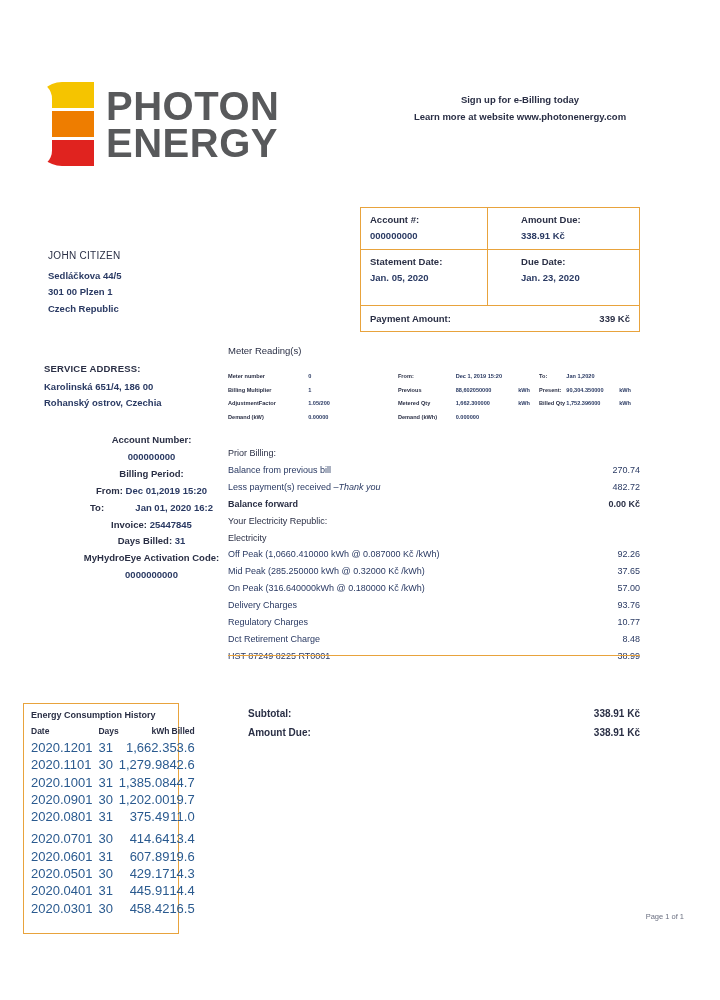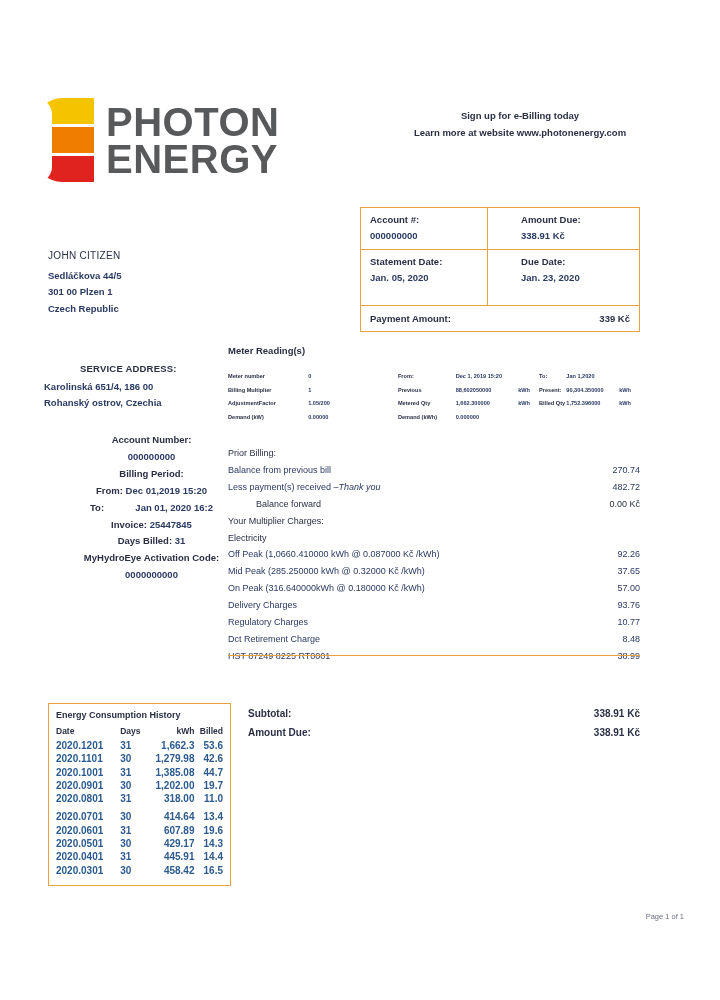--- a/index.html
+++ b/index.html
@@ -10,21 +10,21 @@
     background: #ffffff;
     font-family: "Liberation Sans", sans-serif;
     color: #2a2f45;
     position: relative;
     overflow: hidden;
   }
 
   .page { position: relative; width: 720px; height: 1000px; }
 
   
-  .header { position: absolute; left: 0; top: 16px; width: 640px; height: 190px; padding-left: 32px; }
+  .header { position: absolute; left: 0; top: 0; width: 640px; height: 190px; padding-left: 32px; }
 
   .logo-wrap { position: absolute; left: 36px; top: 82px; display: flex; align-items: center; }
   .logo-mark { position: relative; width: 58px; height: 85px; margin-right: 12px; }
   .bar { position: absolute; left: 0; width: 58px; height: 26px; }
   .bar-1 { top: 0;  background: #f5c400; border-radius: 26px 0 0 0 / 26px 0 0 0; }
   .bar-2 { top: 29px; background: #ee7d00; }
   .bar-3 { top: 58px; background: #e0231f; border-radius: 0 0 0 26px / 0 0 0 26px; }
   .bar-notch { position: absolute; left: 0; top: 0; width: 16px; height: 85px; background: #ffffff;
                border-radius: 0 40px 40px 0 / 0 42px 42px 0; }
   .logo-text { line-height: 0.92; }
@@ -45,61 +45,61 @@
   .payment-row { display: flex; justify-content: space-between; padding: 7px 9px; }
   .payment-row .lbl { font-size: 9.5px; font-weight: bold; }
   .payment-row .val { font-size: 9.5px; font-weight: bold; }
 
   
   .customer { position: absolute; left: 48px; top: 250px; width: 200px; }
   .customer .name { font-size: 10px; font-weight: normal; letter-spacing: .3px; margin-bottom: 7px; }
   .customer .line { font-size: 9.5px; font-weight: bold; color: #2a3a63; line-height: 1.72; }
 
   .service { position: absolute; left: 44px; top: 363px; width: 210px; }
-  .service .hd { font-size: 9.5px; font-weight: bold; letter-spacing: .2px; margin-bottom: 5px; margin-left: 36px; }
+  .service .hd { font-size: 9.5px; font-weight: bold; letter-spacing: .2px; margin-bottom: 5px; }
   .service .line { font-size: 9.5px; font-weight: bold; color: #2a3a63; line-height: 1.7; }
 
   .acctinfo { position: absolute; left: 44px; top: 432px; width: 215px; text-align: center; }
   .acctinfo .row { font-size: 9.5px; line-height: 1.78; color: #2a3a63; font-weight: bold; }
   .acctinfo .row .k { color: #2a2f45; }
   .acctinfo .row .v { font-weight: bold; color: #2a3a63; }
   .acctinfo .pad { display: inline-block; min-width: 26px; }
 
   
   .meter { position: absolute; left: 228px; top: 345px; width: 412px; }
-  .meter .title { font-size: 9.5px; font-weight: bold; margin-bottom: 17px; }
+  .meter .title { font-size: 9.5px; font-weight: normal; margin-bottom: 17px; }
   .meter-row { display: flex; align-items: baseline; margin-bottom: 7.5px; font-size: 5.6px; font-weight: bold; color: #2a3a63; }
   .m-l1 { width: 100px; color: #2a2f45; }
   .m-v1 { width: 112px; }
   .m-l2 { width: 72px; color: #2a2f45; }
   .m-v2 { width: 78px; }
   .m-u  { width: 26px; }
   .m-l3 { width: 34px; color: #2a2f45; }
   .m-v3 { width: 66px; }
 
   
   .charges { position: absolute; left: 228px; top: 445px; width: 412px; }
   .ch-row { display: flex; justify-content: space-between; align-items: baseline; font-size: 9px; line-height: 1.88; color: #2a3a63; }
   .ch-row .desc { font-weight: normal; }
   .ch-row .amt { font-weight: normal; text-align: right; white-space: nowrap; }
-  .ch-row.bold .desc, .ch-row.bold .amt { font-weight: normal; color: #2a2f45; margin-left: 28px; }
+  .ch-row.bold .desc, .ch-row.bold .amt { font-weight: bold; color: #2a2f45; }
   .ch-row.head .desc { font-weight: normal; color: #2a2f45; }
   .ch-row .ital { font-style: italic; }
   .charge-rule { position: absolute; left: 228px; top: 655px; width: 412px; height: 1.4px; background: #e8a33d; }
 
   
   .totals { position: absolute; left: 248px; top: 705px; width: 392px; }
   .tot-row { display: flex; justify-content: space-between; font-size: 10px; font-weight: bold; line-height: 1.85; }
 
   
-  .history { position: absolute; left: 48px; top: 703px; width: 183px; border: 1.3px solid #e8a33d; padding: 6px 7px 8px 7px; }
+  .history { position: absolute; left: 23px; top: 703px; width: 156px; border: 1.3px solid #e8a33d; padding: 6px 7px 16px 7px; }
   .history .title { font-size: 9px; font-weight: bold; margin-bottom: 5px; color: #2a2f45; }
   .history table { width: 100%; border-collapse: collapse; }
   .history th { font-size: 8.5px; font-weight: bold; color: #2a2f45; text-align: left; padding: 1px 0 3px 0; }
-  .history td { font-size: 10px; font-weight: bold; color: #2a5a8f; padding: 1.15px 0; white-space: nowrap; }
+  .history td { font-size: 13px; font-weight: normal; color: #2a5a8f; padding: 1.15px 0; white-space: nowrap; }
   .history th.c2, .history td.c2 { text-align: left; padding-left: 6px; }
   .history th.c3, .history td.c3 { text-align: right; }
   .history th.c4, .history td.c4 { text-align: right; }
   .history tr.gap td { padding-top: 6px; }
 
   .footer { position: absolute; left: 0; top: 905px; width: 684px; text-align: right; }
   .footer span { font-size: 7.5px; color: #6a6f80; }
 </style>
 </head>
 <body>
@@ -252,21 +252,21 @@
         <div class="ch-row">
           <span class="desc">Less payment(s)  received  –<span class="ital">Thank you</span></span>
           <span class="amt">482.72</span>
         </div>
         <div class="ch-row bold">
           <span class="desc">Balance  forward</span>
           <span class="amt">0.00 Kč</span>
         </div>
       </div>
     <div class="ch-row head">
-      <span class="desc">Your Multiplier Charges:</span>
+      <span class="desc">Your Electricity Republic:</span>
         <span class="amt"></span>
     </div>
     <div class="ch-row head">
       <span class="desc">Electricity</span>
         <span class="amt"></span>
     </div>
     <div id="elec-rows">
         <div class="ch-row">
           <span class="desc">Off Peak (1,0660.410000   kWh @ 0.087000  Kč /kWh)</span>
           <span class="amt">92.26</span>
@@ -342,21 +342,21 @@
           </tr>
           <tr>
             <td class="c1">2020.0901</td>
             <td class="c2">30</td>
             <td class="c3">1,202.00</td>
             <td class="c4">19.7</td>
           </tr>
           <tr>
             <td class="c1">2020.0801</td>
             <td class="c2">31</td>
-            <td class="c3">318.00</td>
+            <td class="c3">375.49</td>
             <td class="c4">11.0</td>
           </tr>
           <tr class="gap">
             <td class="c1">2020.0701</td>
             <td class="c2">30</td>
             <td class="c3">414.64</td>
             <td class="c4">13.4</td>
           </tr>
           <tr>
             <td class="c1">2020.0601</td>

